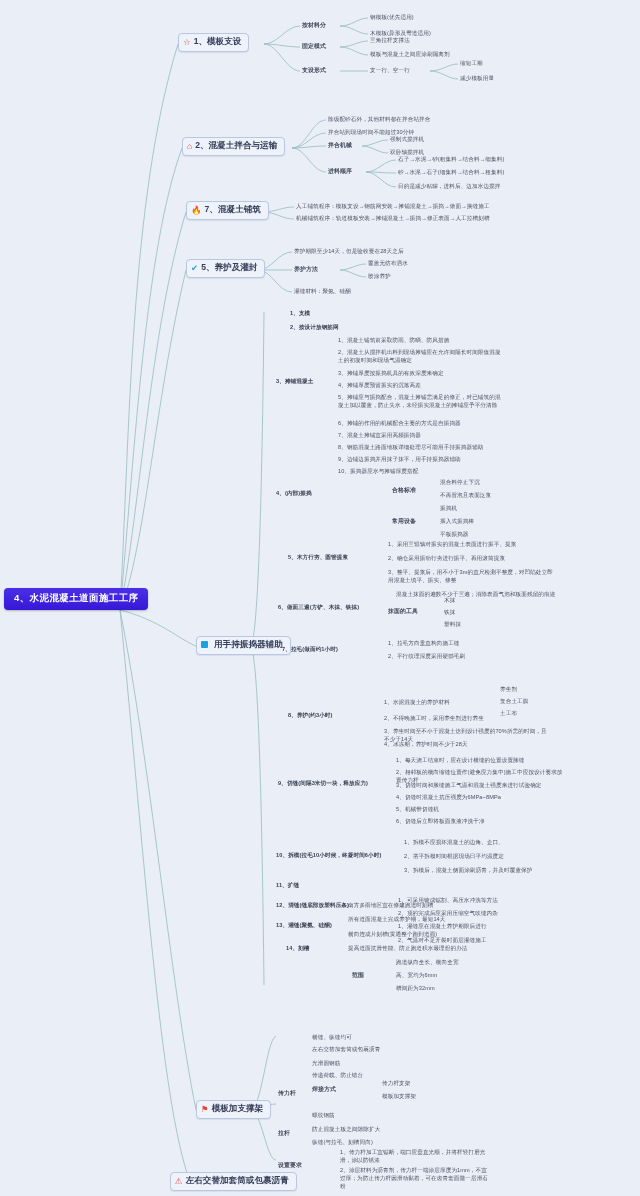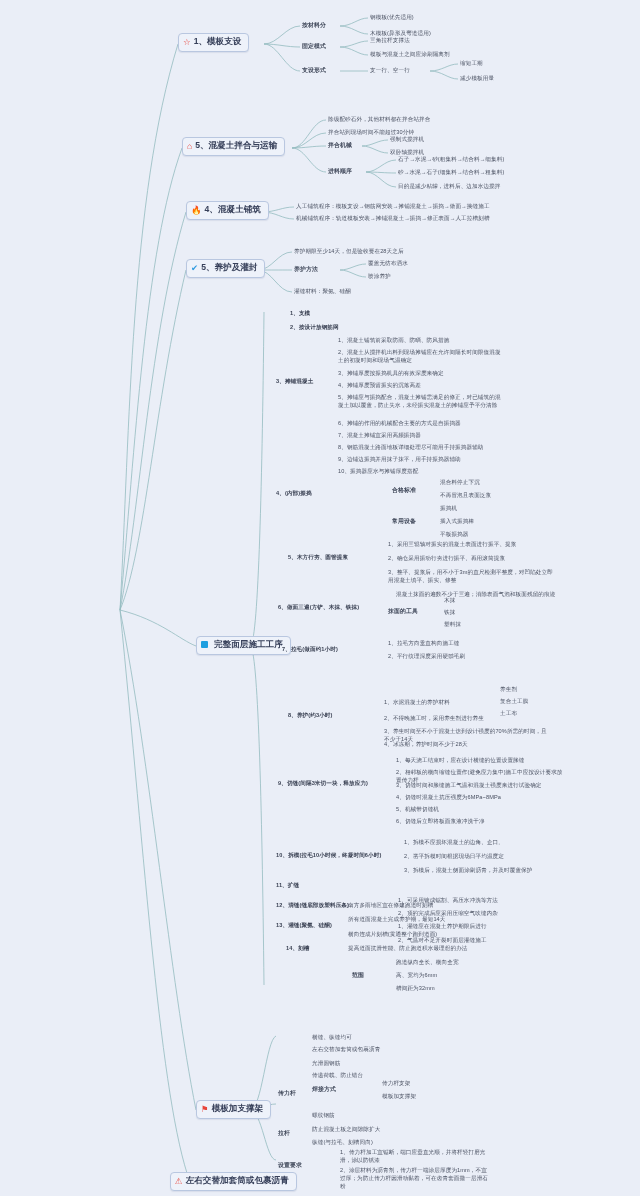--- a/index.html
+++ b/index.html
@@ -117,70 +117,71 @@
 
       <path d="M250 646 C 258 646, 262 500, 264 312"></path>
       <path d="M250 646 C 258 646, 262 800, 264 985"></path>
 
       <path d="M250 1110 C 262 1110, 266 1040, 276 1036"></path>
       <path d="M250 1110 C 262 1110, 266 1104, 276 1104"></path>
       <path d="M250 1110 C 262 1110, 266 1160, 276 1160"></path>
     </g>
   </svg>
 
+  <div class="node root" style="left:4px; top:588px;">4、水泥混凝土道面施工工序</div>
 
   <div class="node l1" style="left:178px; top:33px;">
     <span class="ico" style="color:#e8443a">☆</span>
     <span>1、模板支设</span>
   </div>
   <div class="node t lvl2" style="left:302px; top:22px;">按材料分</div>
   <div class="node t" style="left:370px; top:14px;">钢模板(优先适用)</div>
   <div class="node t" style="left:370px; top:30px;">木模板(异形及弯道适用)</div>
   <div class="node t lvl2" style="left:302px; top:43px;">固定模式</div>
   <div class="node t" style="left:370px; top:37px;">三角拉杆支撑法</div>
   <div class="node t" style="left:370px; top:51px;">模板与混凝土之间应涂刷隔离剂</div>
   <div class="node t lvl2" style="left:302px; top:67px;">支设形式</div>
   <div class="node t" style="left:370px; top:67px;">支一行、空一行</div>
   <div class="node t" style="left:460px; top:60px;">缩短工期</div>
   <div class="node t" style="left:460px; top:75px;">减少模板用量</div>
 
   <div class="node l1" style="left:182px; top:137px;">
     <span class="ico" style="color:#e8443a">⌂</span>
-    <span>5、混凝土拌合与运输</span>
+    <span>2、混凝土拌合与运输</span>
   </div>
   <div class="node t" style="left:328px; top:116px;">除级配砂石外，其他材料都在拌合站拌合</div>
   <div class="node t" style="left:328px; top:129px;">拌合站到现场时间不能超过30分钟</div>
   <div class="node t lvl2" style="left:328px; top:142px;">拌合机械</div>
   <div class="node t" style="left:390px; top:136px;">强制式搅拌机</div>
   <div class="node t" style="left:390px; top:149px;">双卧轴搅拌机</div>
   <div class="node t lvl2" style="left:328px; top:168px;">进料顺序</div>
   <div class="node t" style="left:398px; top:156px;">石子→水泥→砂(粗集料→结合料→细集料)</div>
   <div class="node t" style="left:398px; top:169px;">砂→水泥→石子(细集料→结合料→粗集料)</div>
   <div class="node t" style="left:398px; top:183px;">目的是减少粘罐，进料后、边加水边搅拌</div>
 
   <div class="node l1" style="left:186px; top:201px;">
     <span class="ico" style="color:#e8443a">🔥</span>
-    <span>4、混凝土铺筑</span>
+    <span>7、混凝土铺筑</span>
   </div>
   <div class="node t" style="left:296px; top:203px;">人工铺筑程序：模板支设→钢筋网安装→摊铺混凝土→振捣→做面→接缝施工</div>
   <div class="node t" style="left:296px; top:215px;">机械铺筑程序：轨道模板安装→摊铺混凝土→振捣→修正表面→人工拉槽刻槽</div>
 
   <div class="node l1" style="left:186px; top:259px;">
     <span class="ico" style="color:#2f9be0">✔</span>
     <span>5、养护及灌封</span>
   </div>
   <div class="node t" style="left:294px; top:248px;">养护期限至少14天，但是验收要在28天之后</div>
   <div class="node t lvl2" style="left:294px; top:266px;">养护方法</div>
   <div class="node t" style="left:368px; top:260px;">覆盖无纺布洒水</div>
   <div class="node t" style="left:368px; top:273px;">喷涂养护</div>
   <div class="node t" style="left:294px; top:288px;">灌缝材料：聚氨、硅酮</div>
 
   <div class="node l1" style="left:196px; top:636px;">
     <span class="sq"></span>
-    <span>完整面层施工工序</span>
+    <span>用手持振捣器辅助</span>
   </div>
 
   <div class="node t b" style="left:290px; top:310px;"><span>1、</span><span>支模</span></div>
 
   <div class="node t b" style="left:290px; top:324px;"><span>2、</span><span>按设计放钢筋网</span></div>
 
   <div class="node t b" style="left:276px; top:378px;"><span>3、</span><span>摊铺混凝土</span></div>
   <div class="node t w" style="left:338px; top:336px;">1、混凝土铺筑前采取防雨、防晒、防风措施</div>
   <div class="node t w" style="left:338px; top:348px;">2、混凝土从搅拌机出料到现场摊铺应在允许间隔长时间限值混凝土的初凝时间和现场气温确定</div>
   <div class="node t w" style="left:338px; top:369px;">3、摊铺厚度按振捣机具的有效深度来确定</div>

